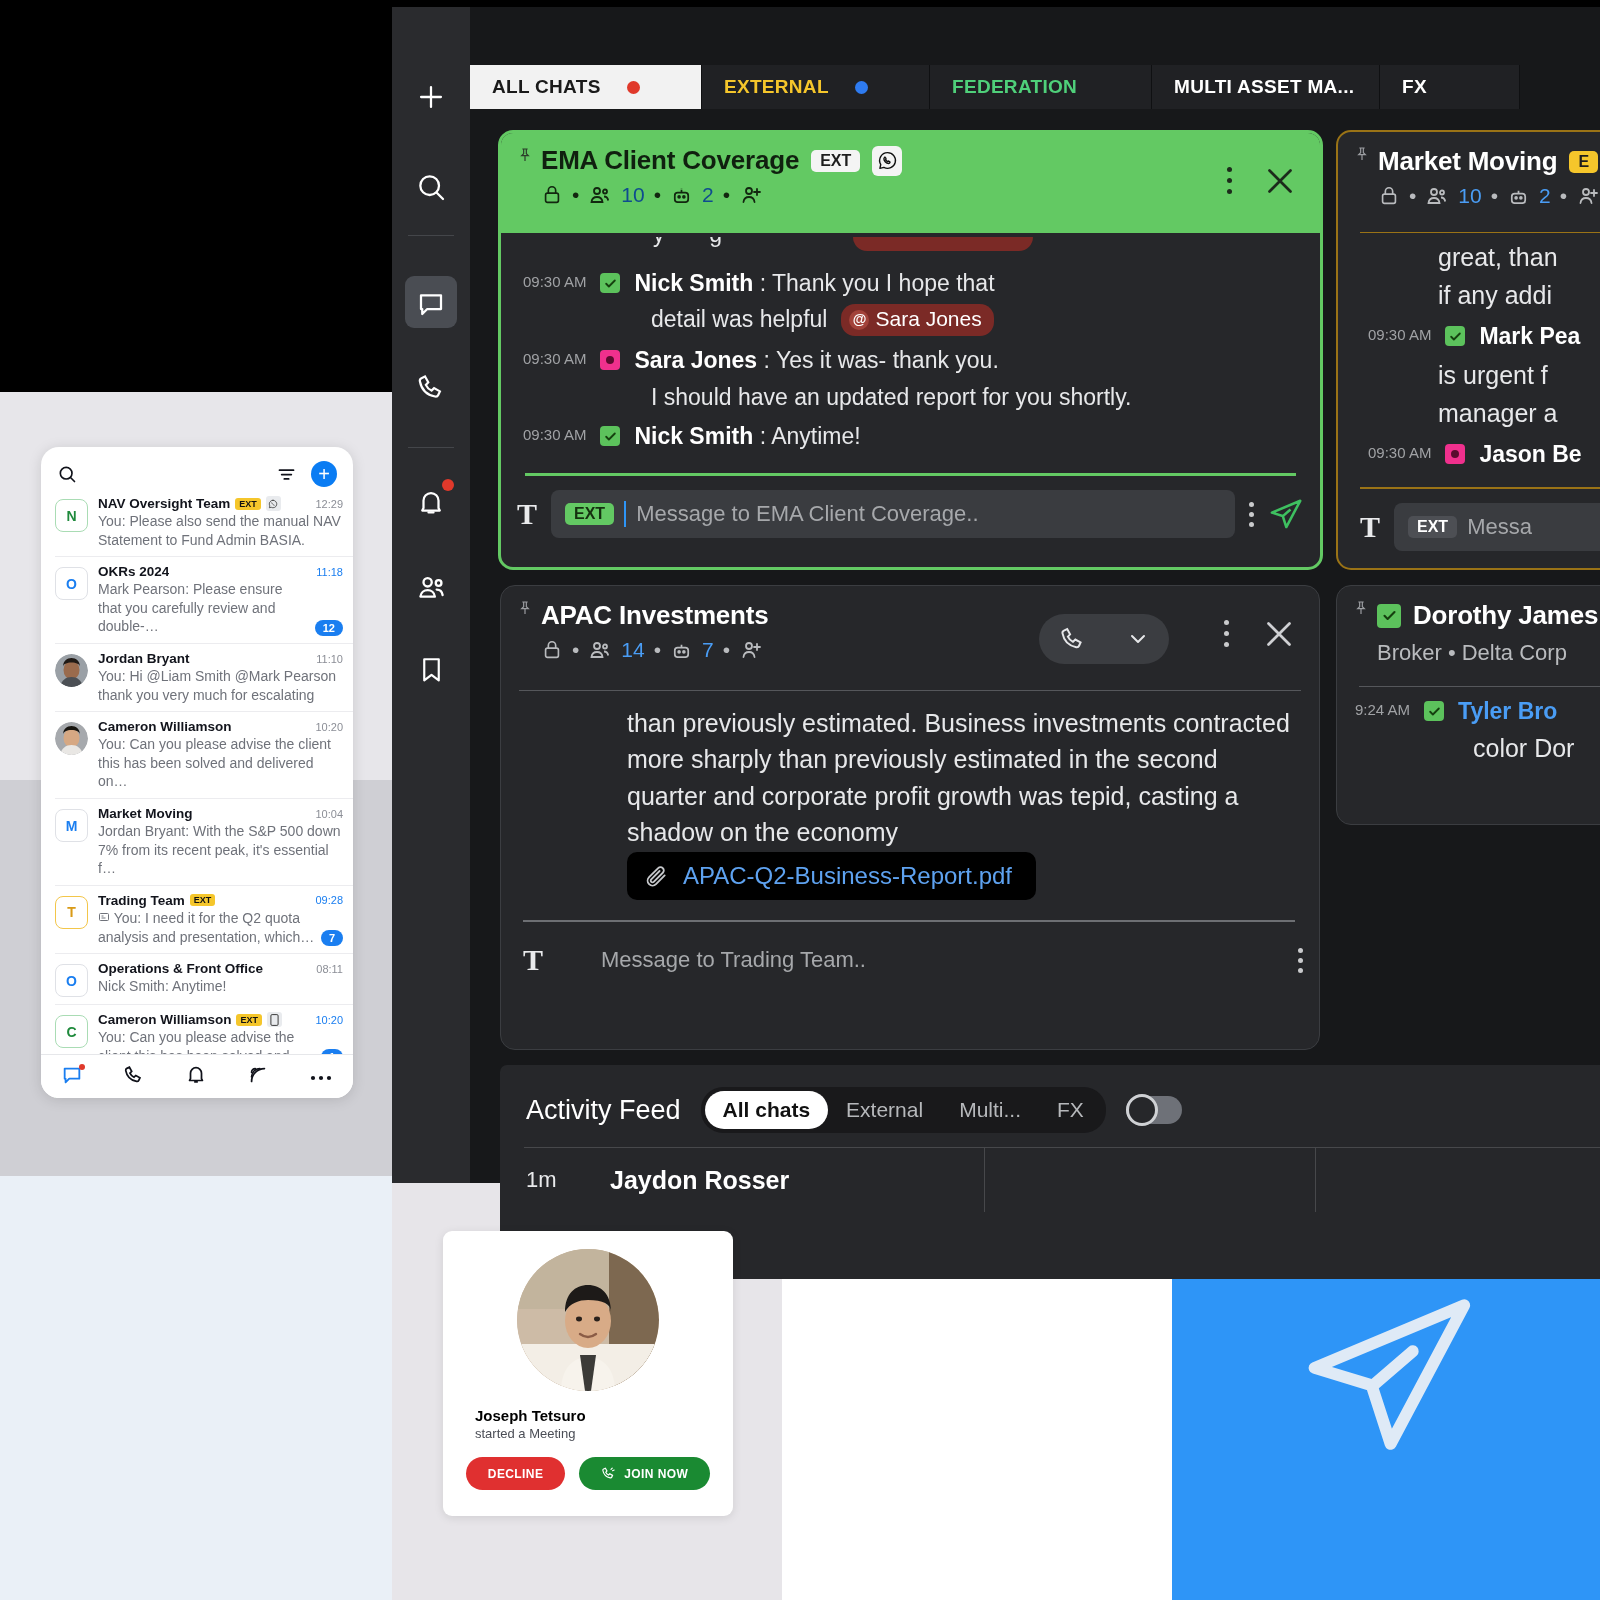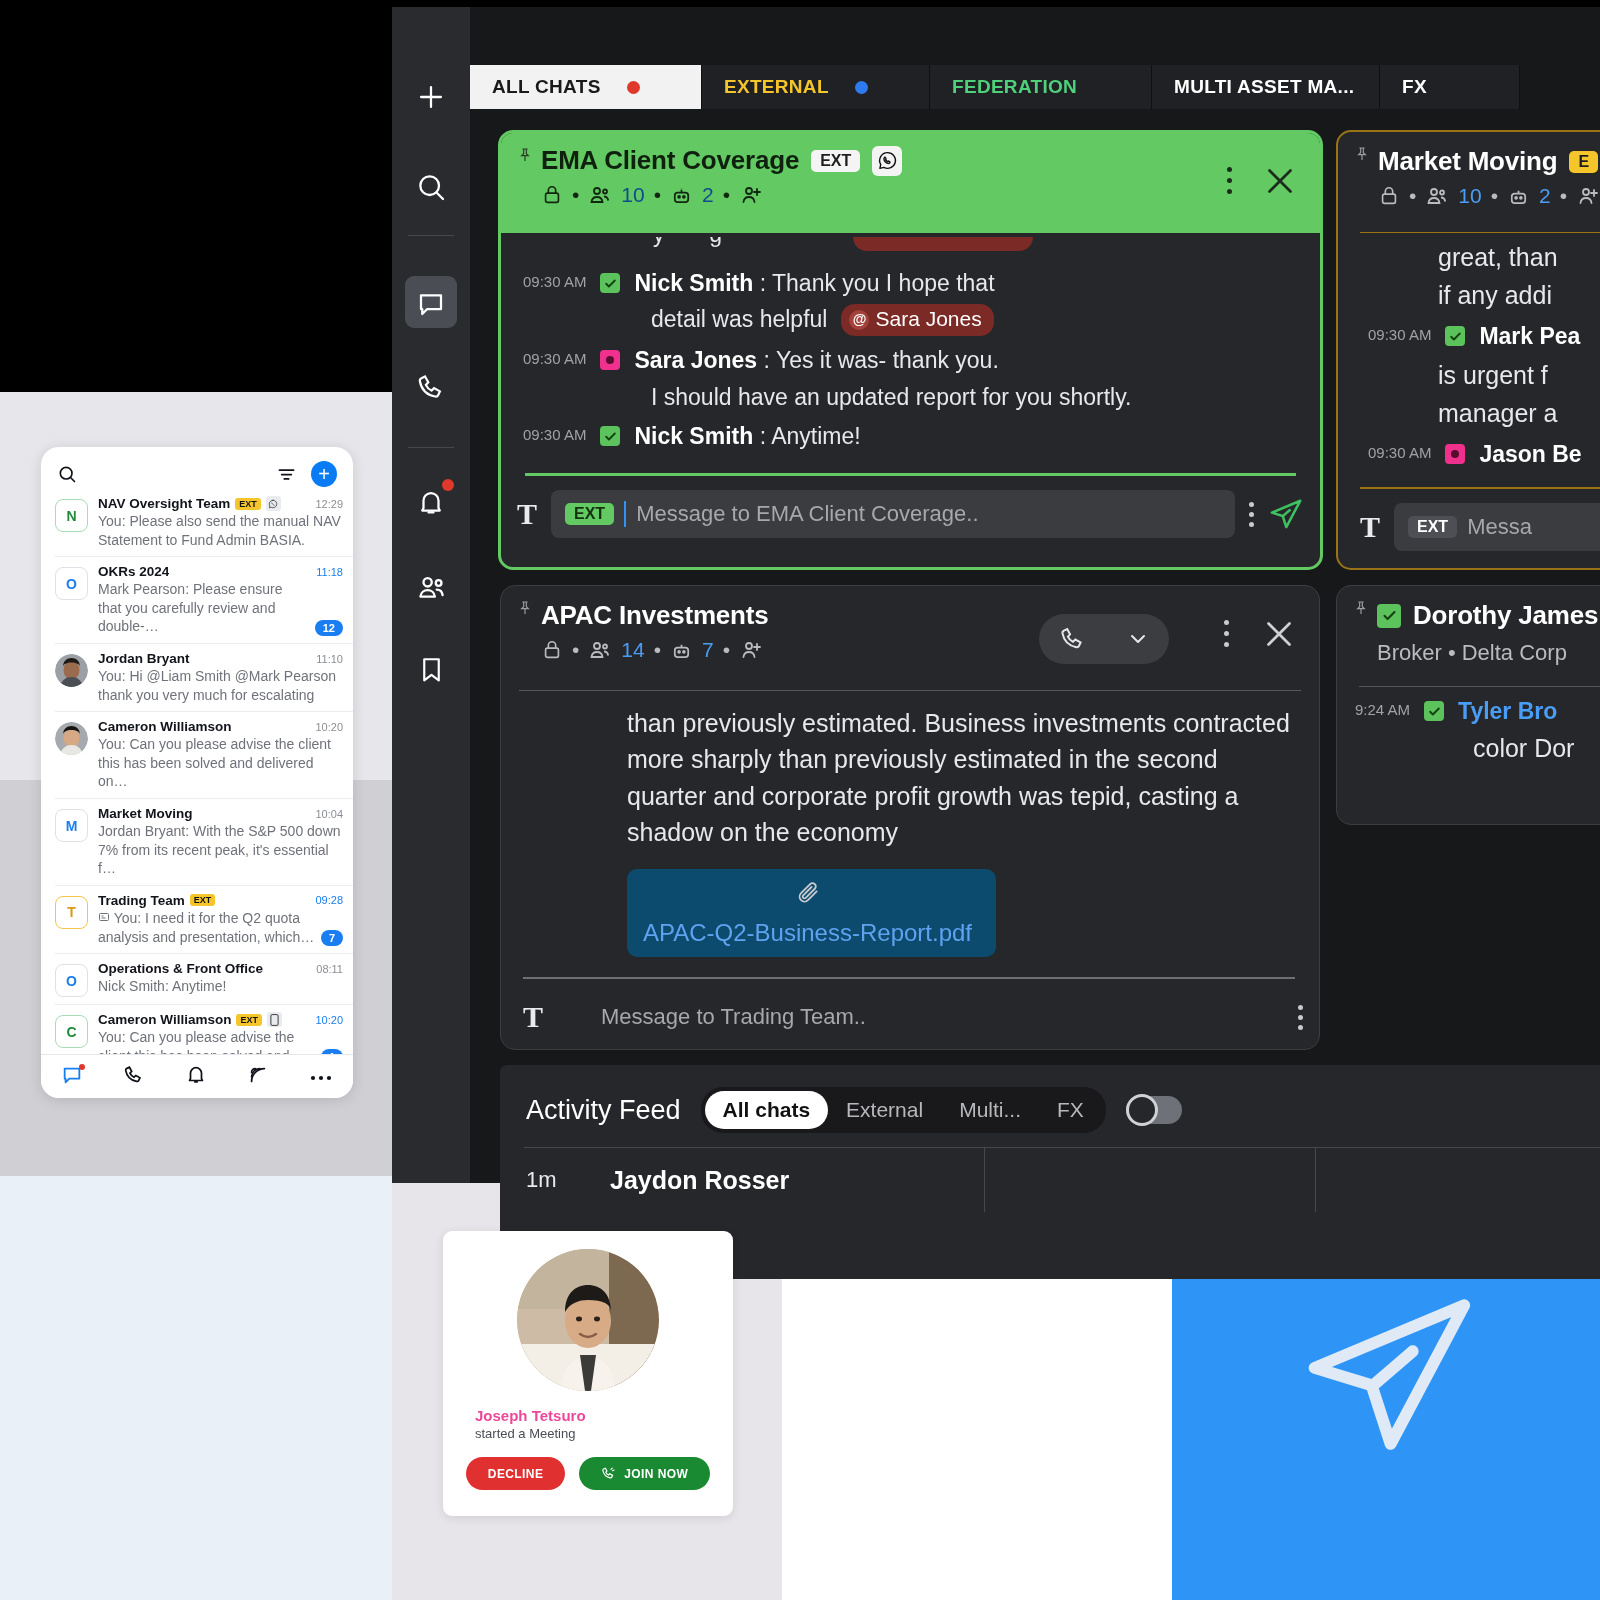--- a/index.html
+++ b/index.html
@@ -112,21 +112,21 @@
   .m-prev { font-size:14px; color:#6f727a; line-height:1.33; margin-top:1px; }
   .m-badge { margin-left:auto; background:#1a7ef0; color:#fff; font-size:11px; font-weight:700; border-radius:10px; padding:2px 8px; }
   .m-bottom { position:absolute; left:0; bottom:0; width:100%; height:44px; border-top:1px solid #e6e7ea;
               display:flex; align-items:center; justify-content:space-around; background:#fff; }
   .m-bottom .bi { position:relative; color:#10121a; }
 
   
   #meeting { position:absolute; left:443px; top:1231px; width:290px; height:285px; background:#fff; border-radius:9px;
              box-shadow:0 2px 10px rgba(0,0,0,.10); display:flex; flex-direction:column; align-items:center; padding-top:18px; }
   .mt-av { width:142px; height:142px; border-radius:50%; overflow:hidden; background:#cbb9a4; position:relative; }
-  .mt-name { align-self:flex-start; margin:16px 0 0 32px; font-size:15px; font-weight:700; color:#ec4899; }
+  .mt-name { align-self:flex-start; margin:16px 0 0 32px; font-size:15px; font-weight:700; color:#000000; }
   .mt-sub { align-self:flex-start; margin:2px 0 0 32px; font-size:13px; color:#4a4d55; }
   .mt-btns { display:flex; gap:14px; margin-top:16px; }
   .mt-btn { border-radius:18px; font-size:12px; font-weight:700; color:#fff; padding:9px 22px; display:flex; align-items:center; gap:8px; letter-spacing:.4px; }
   .mt-decline { background:#e03030; }
   .mt-join { background:#1a8a32; }
 
   .send-big { position:absolute; left:1294px; top:1280px; width:190px; height:190px; color:#dfeaf6; }
 </style>
 </head>
 <body>
@@ -395,21 +395,21 @@
             </div>
           <svg style="position:absolute; right:22px; top:30px" width="36" height="36" viewBox="0 0 24 24" stroke="#cfd0d3" stroke-width="1.8" fill="none" stroke-linecap="round">
               <path d="M5 5l14 14M19 5L5 19"></path>
             </svg>
         </div>
 
         <div style="height:1px; background:#55575b; margin:0 18px;"></div>
 
         <div class="pbody" style="padding:14px 22px 0 126px;">
           <div style="font-size:25px; line-height:1.45; color:#e7e8ea;">than previously estimated. Business investments contracted more sharply than previously estimated in the second quarter and corporate profit growth was tepid, casting a shadow on the economy</div>
-          <div style="display:inline-flex; align-items:center; gap:14px; background:#0c4a6e; border-radius:10px; padding:10px 24px 10px 16px; margin-top:19px;flex-direction:column;">
+          <div style="display:inline-flex; align-items:center; gap:14px; background:#000000; border-radius:10px; padding:10px 24px 10px 16px; margin-top:2px;">
             <svg width="26" height="26" viewBox="0 0 24 24" fill="none" stroke="#c7c9cc" stroke-width="1.7" stroke-linecap="round">
                 <path d="M20 11.5 12 19.5a4.5 4.5 0 01-6.4-6.4L14 4.7a3 3 0 014.3 4.3l-8.4 8.4a1.6 1.6 0 01-2.3-2.3l7.7-7.7"></path>
               </svg>
             <span style="color:#5ea2f0; font-size:24px;">APAC-Q2-Business-Report.pdf</span>
           </div>
           <div style="height:2px; background:#6d6f73; margin:20px 2px 0 -104px;"></div>
         </div>
 
         <div class="composer" style="padding-left:22px;">
           <span class="tfmt">T</span>

